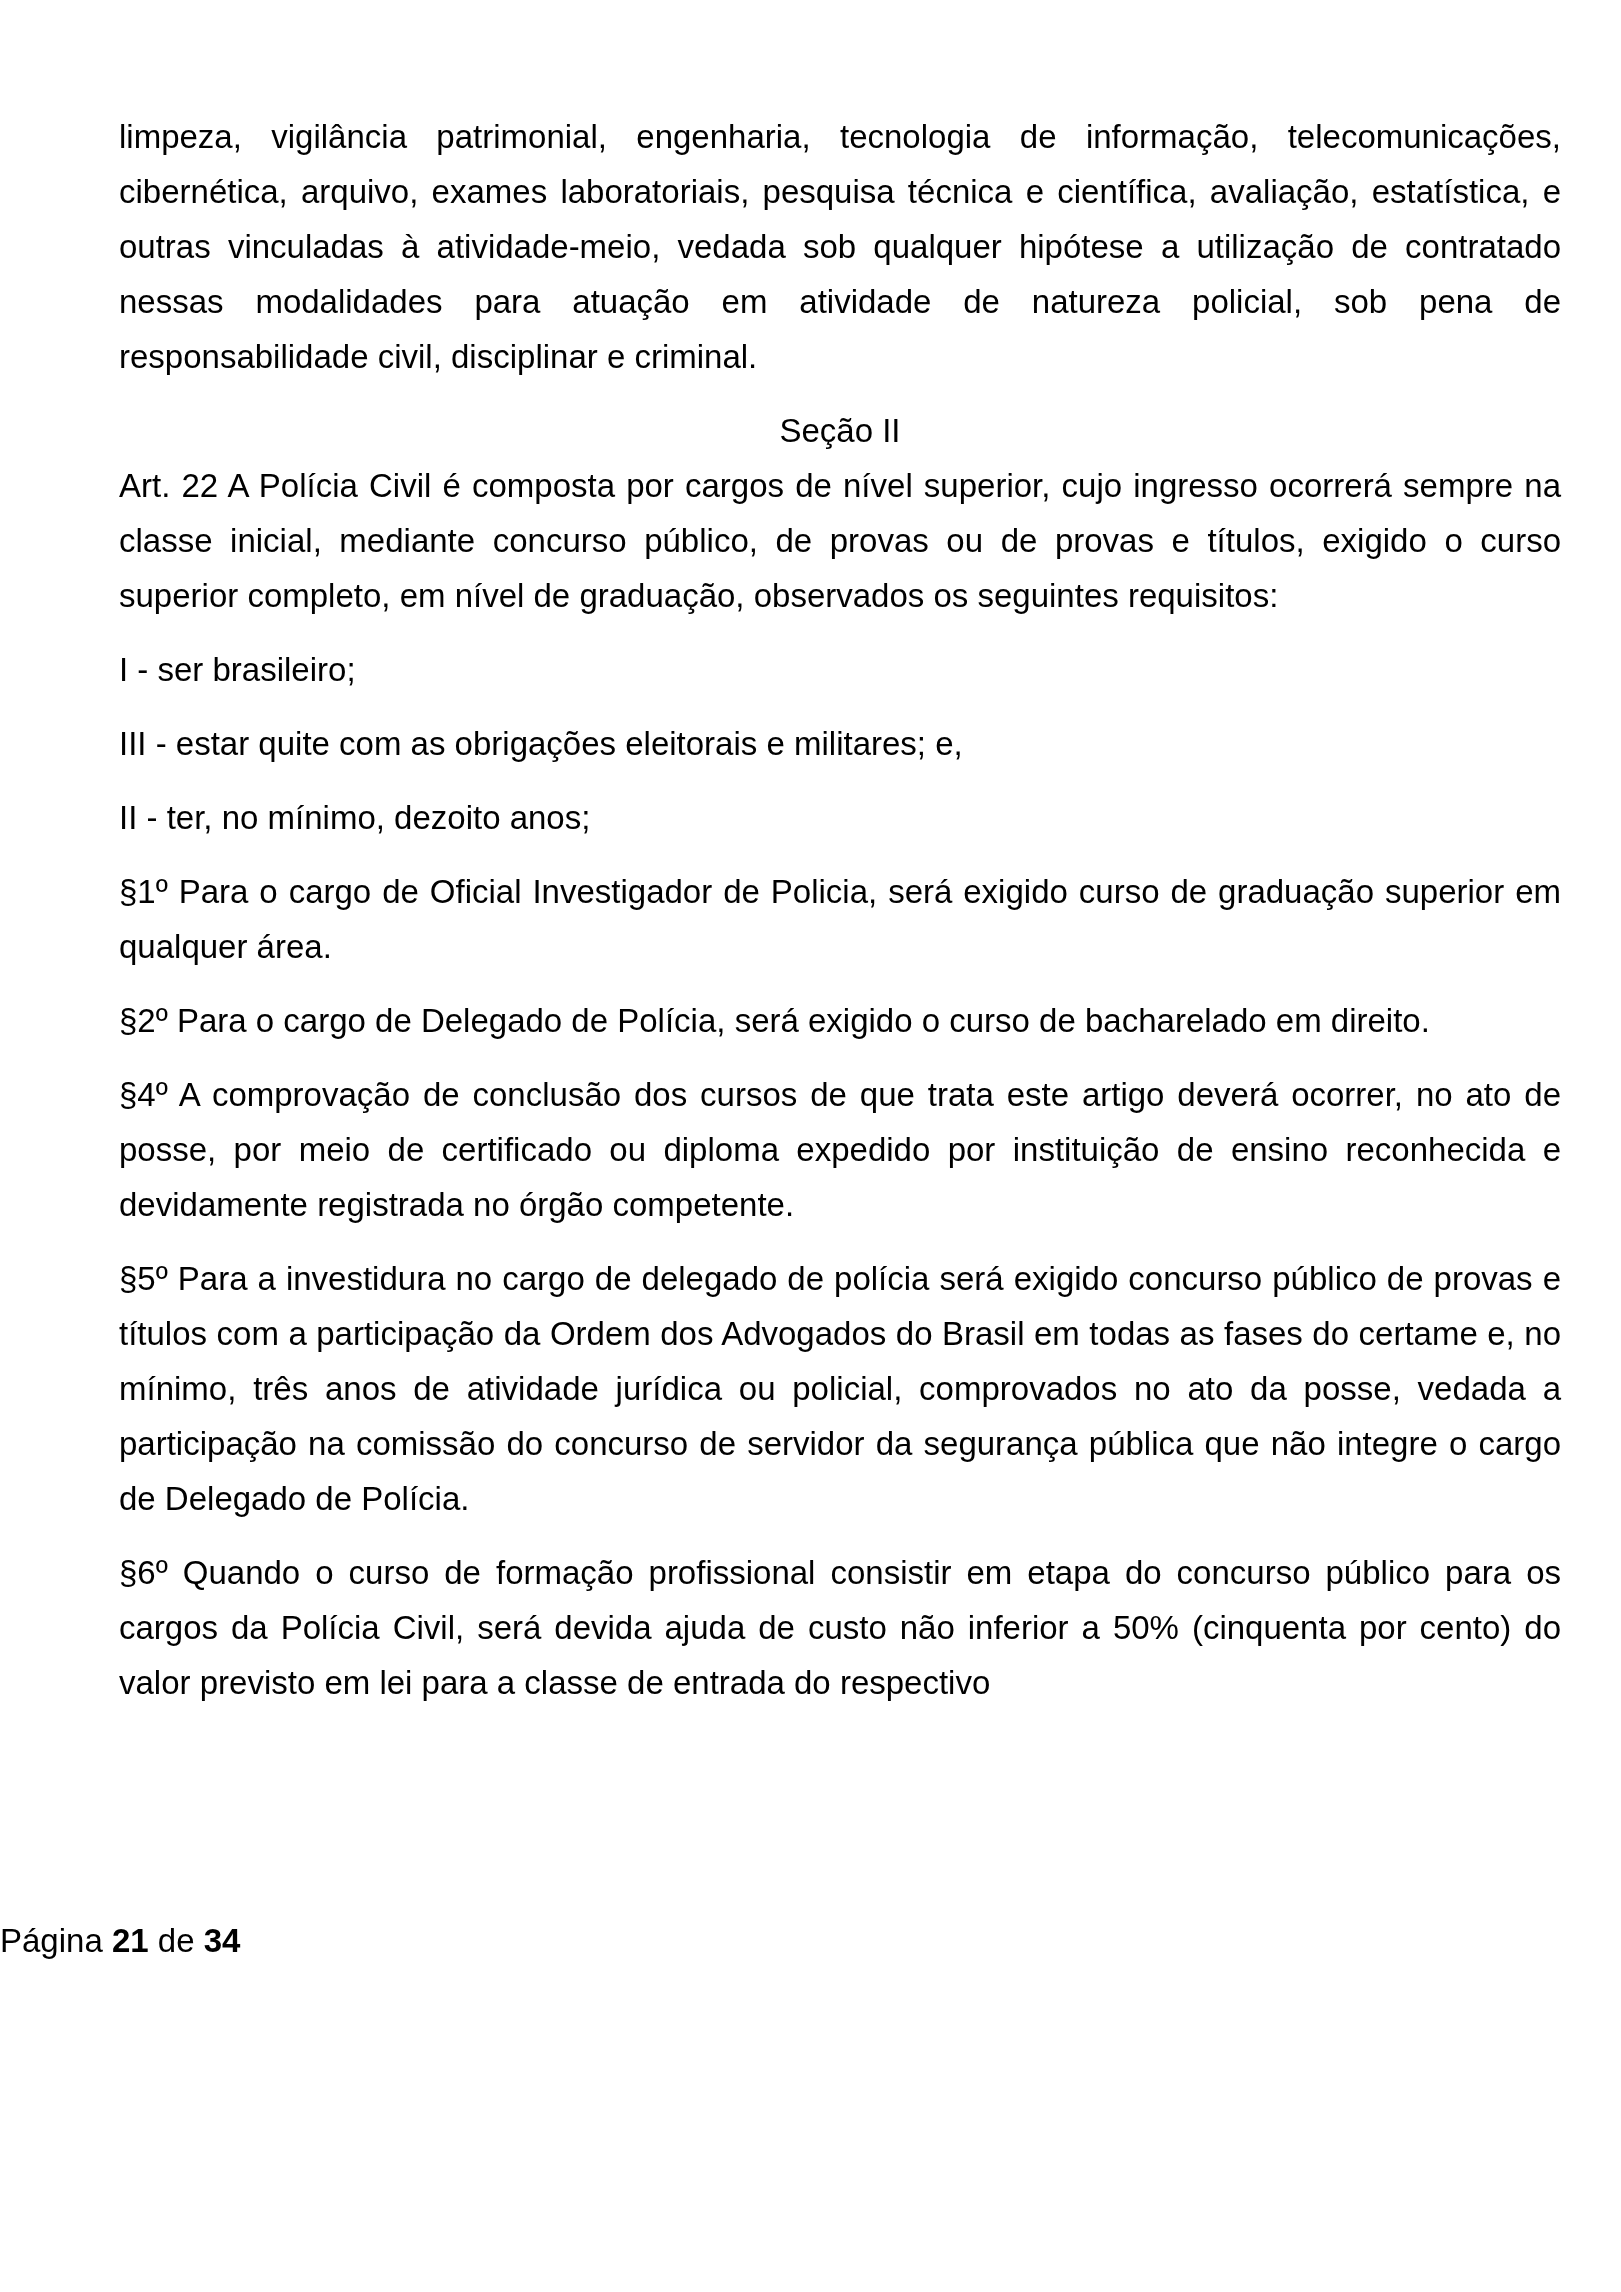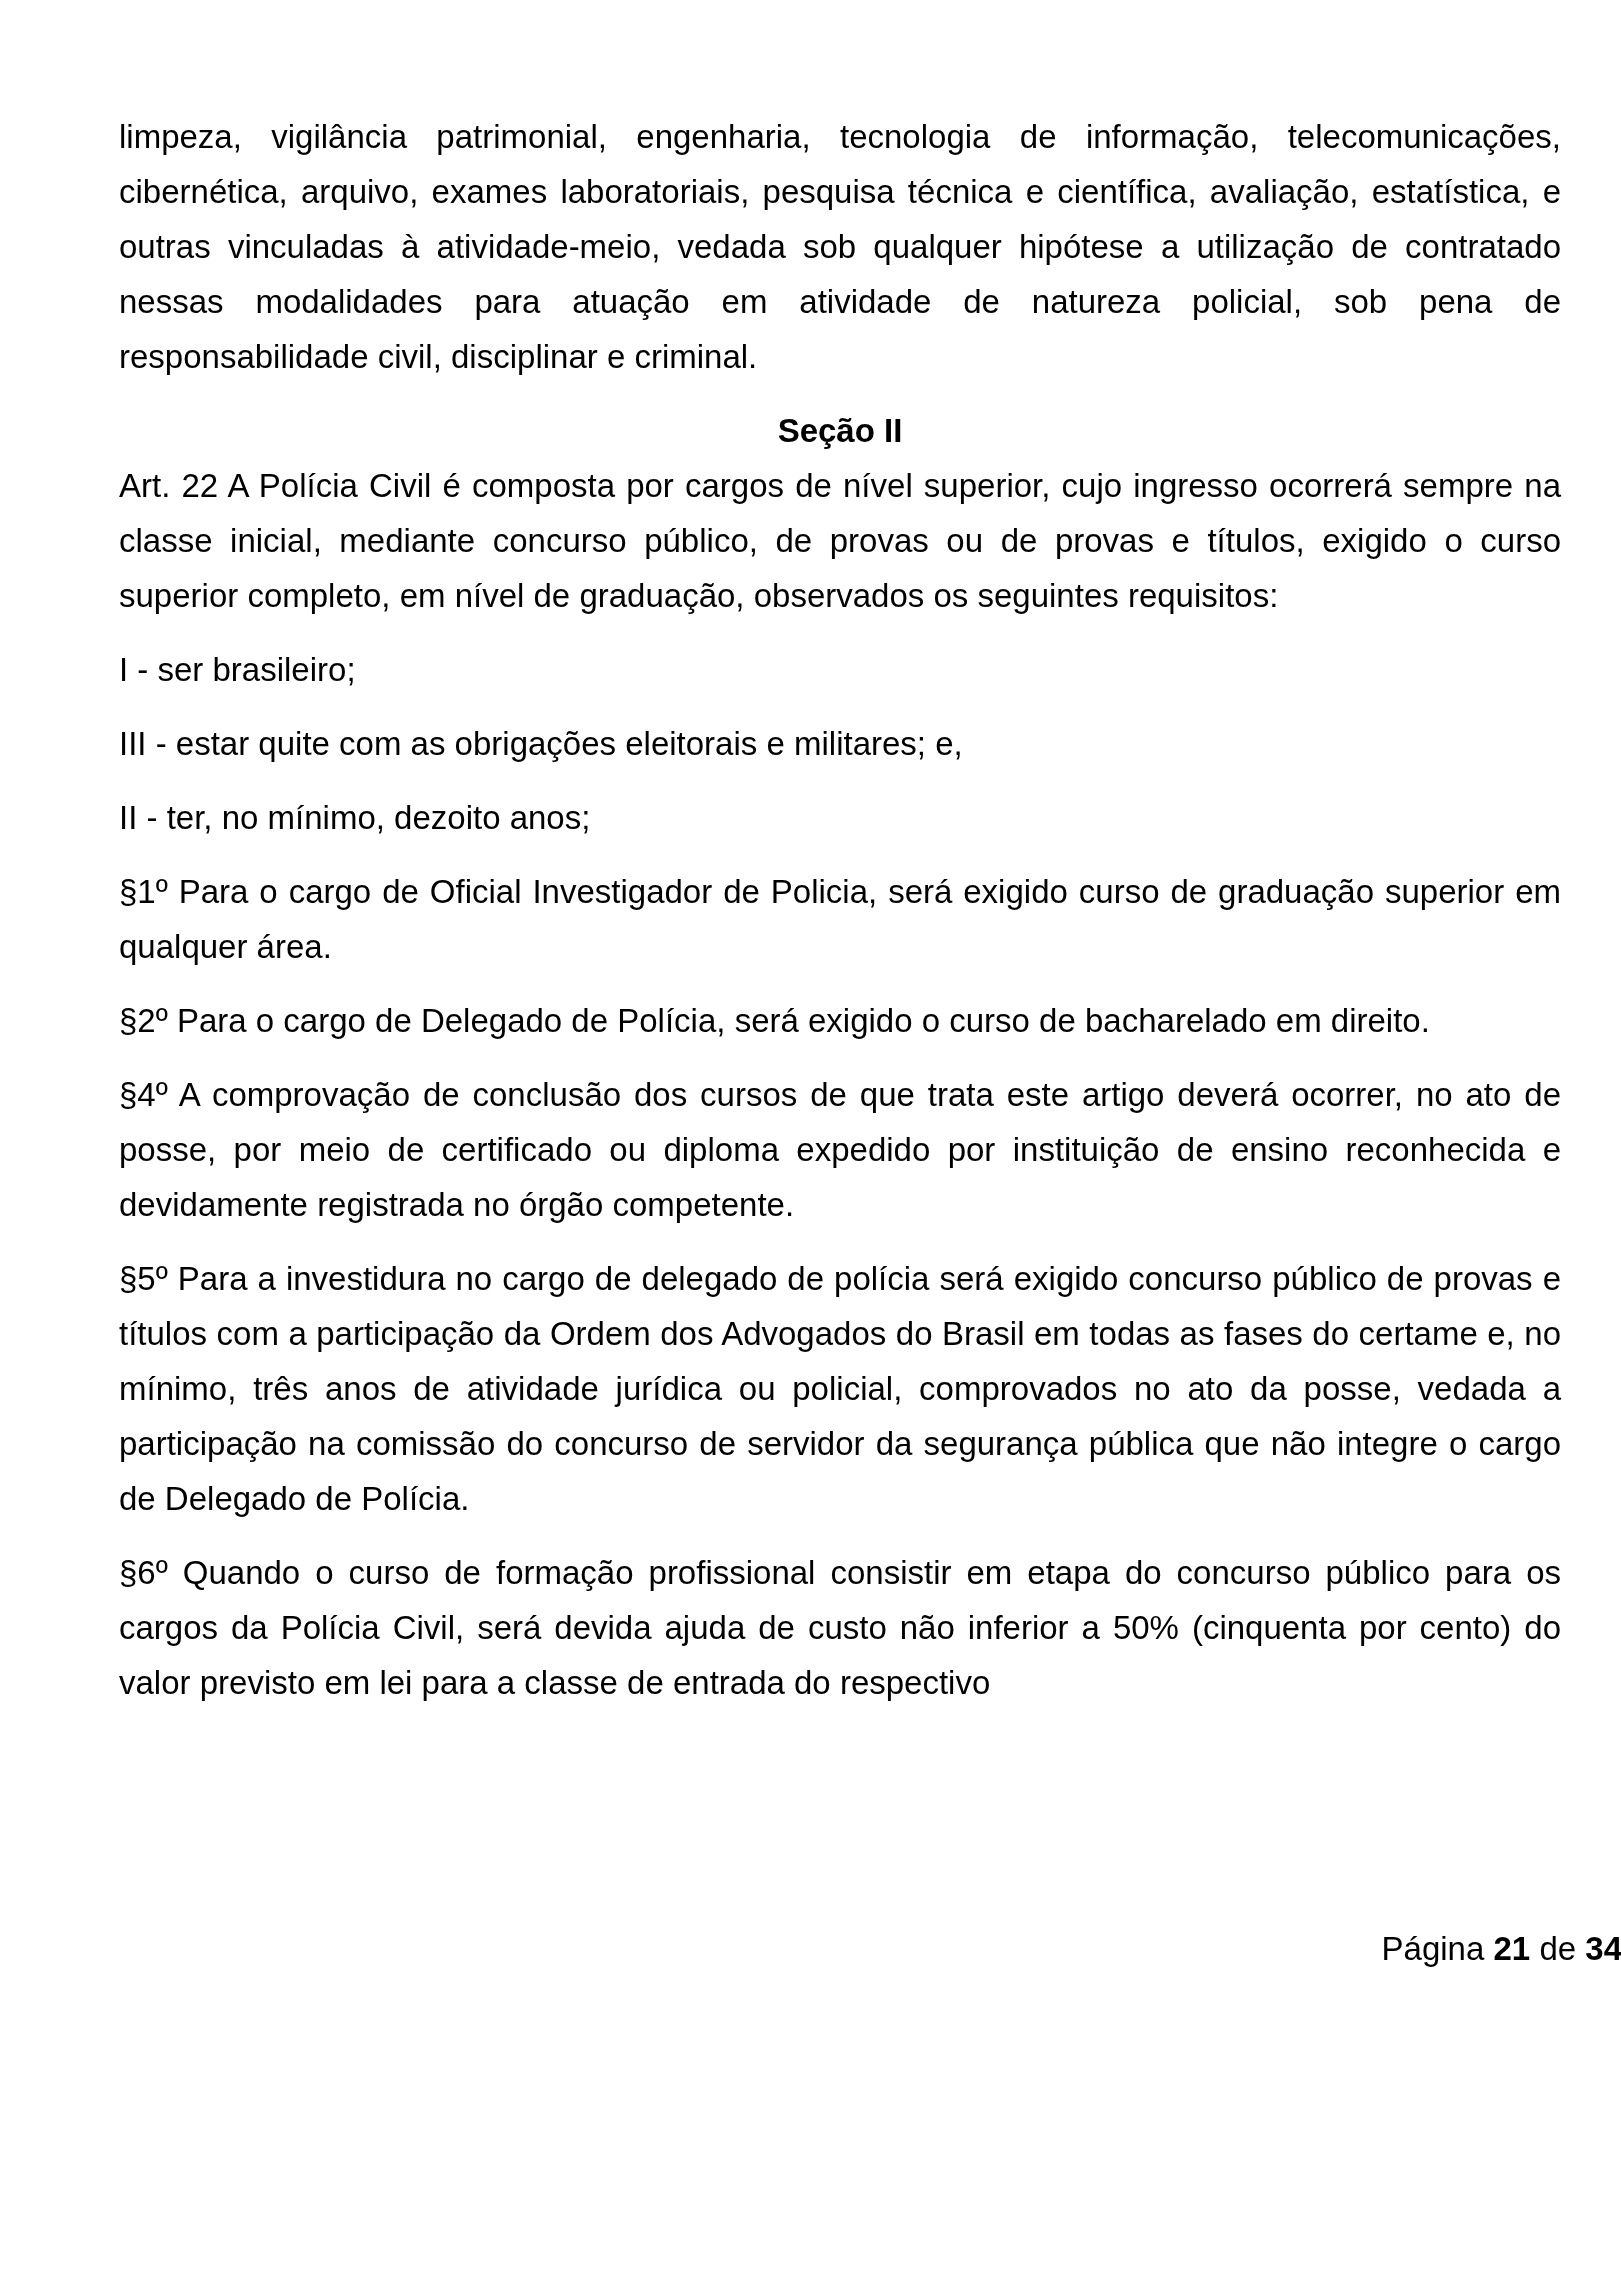--- a/index.html
+++ b/index.html
@@ -18,30 +18,30 @@
     padding: 109px 61px 0 119px;
     overflow: hidden;
   }
   .para {
     text-align: justify;
     margin-bottom: 19px;
   }
   .para strong { font-weight: normal; }
   .heading {
     text-align: center;
-    font-weight: bold;
+    font-weight: normal;
     margin-bottom: 0;
   }
   .heading.sub { margin-bottom: 19px; }
   .footer {
     position: absolute;
     left: 0;
     right: 0;
-    bottom: 92px;
-    text-align: right;
+    bottom: 100px;
+    text-align: left;
     font-size: 33px;
     line-height: 55px;
   }
   .footer strong { font-weight: bold; }
 </style>
 </head>
 <body>
 
 <div class="page">
   <main>

